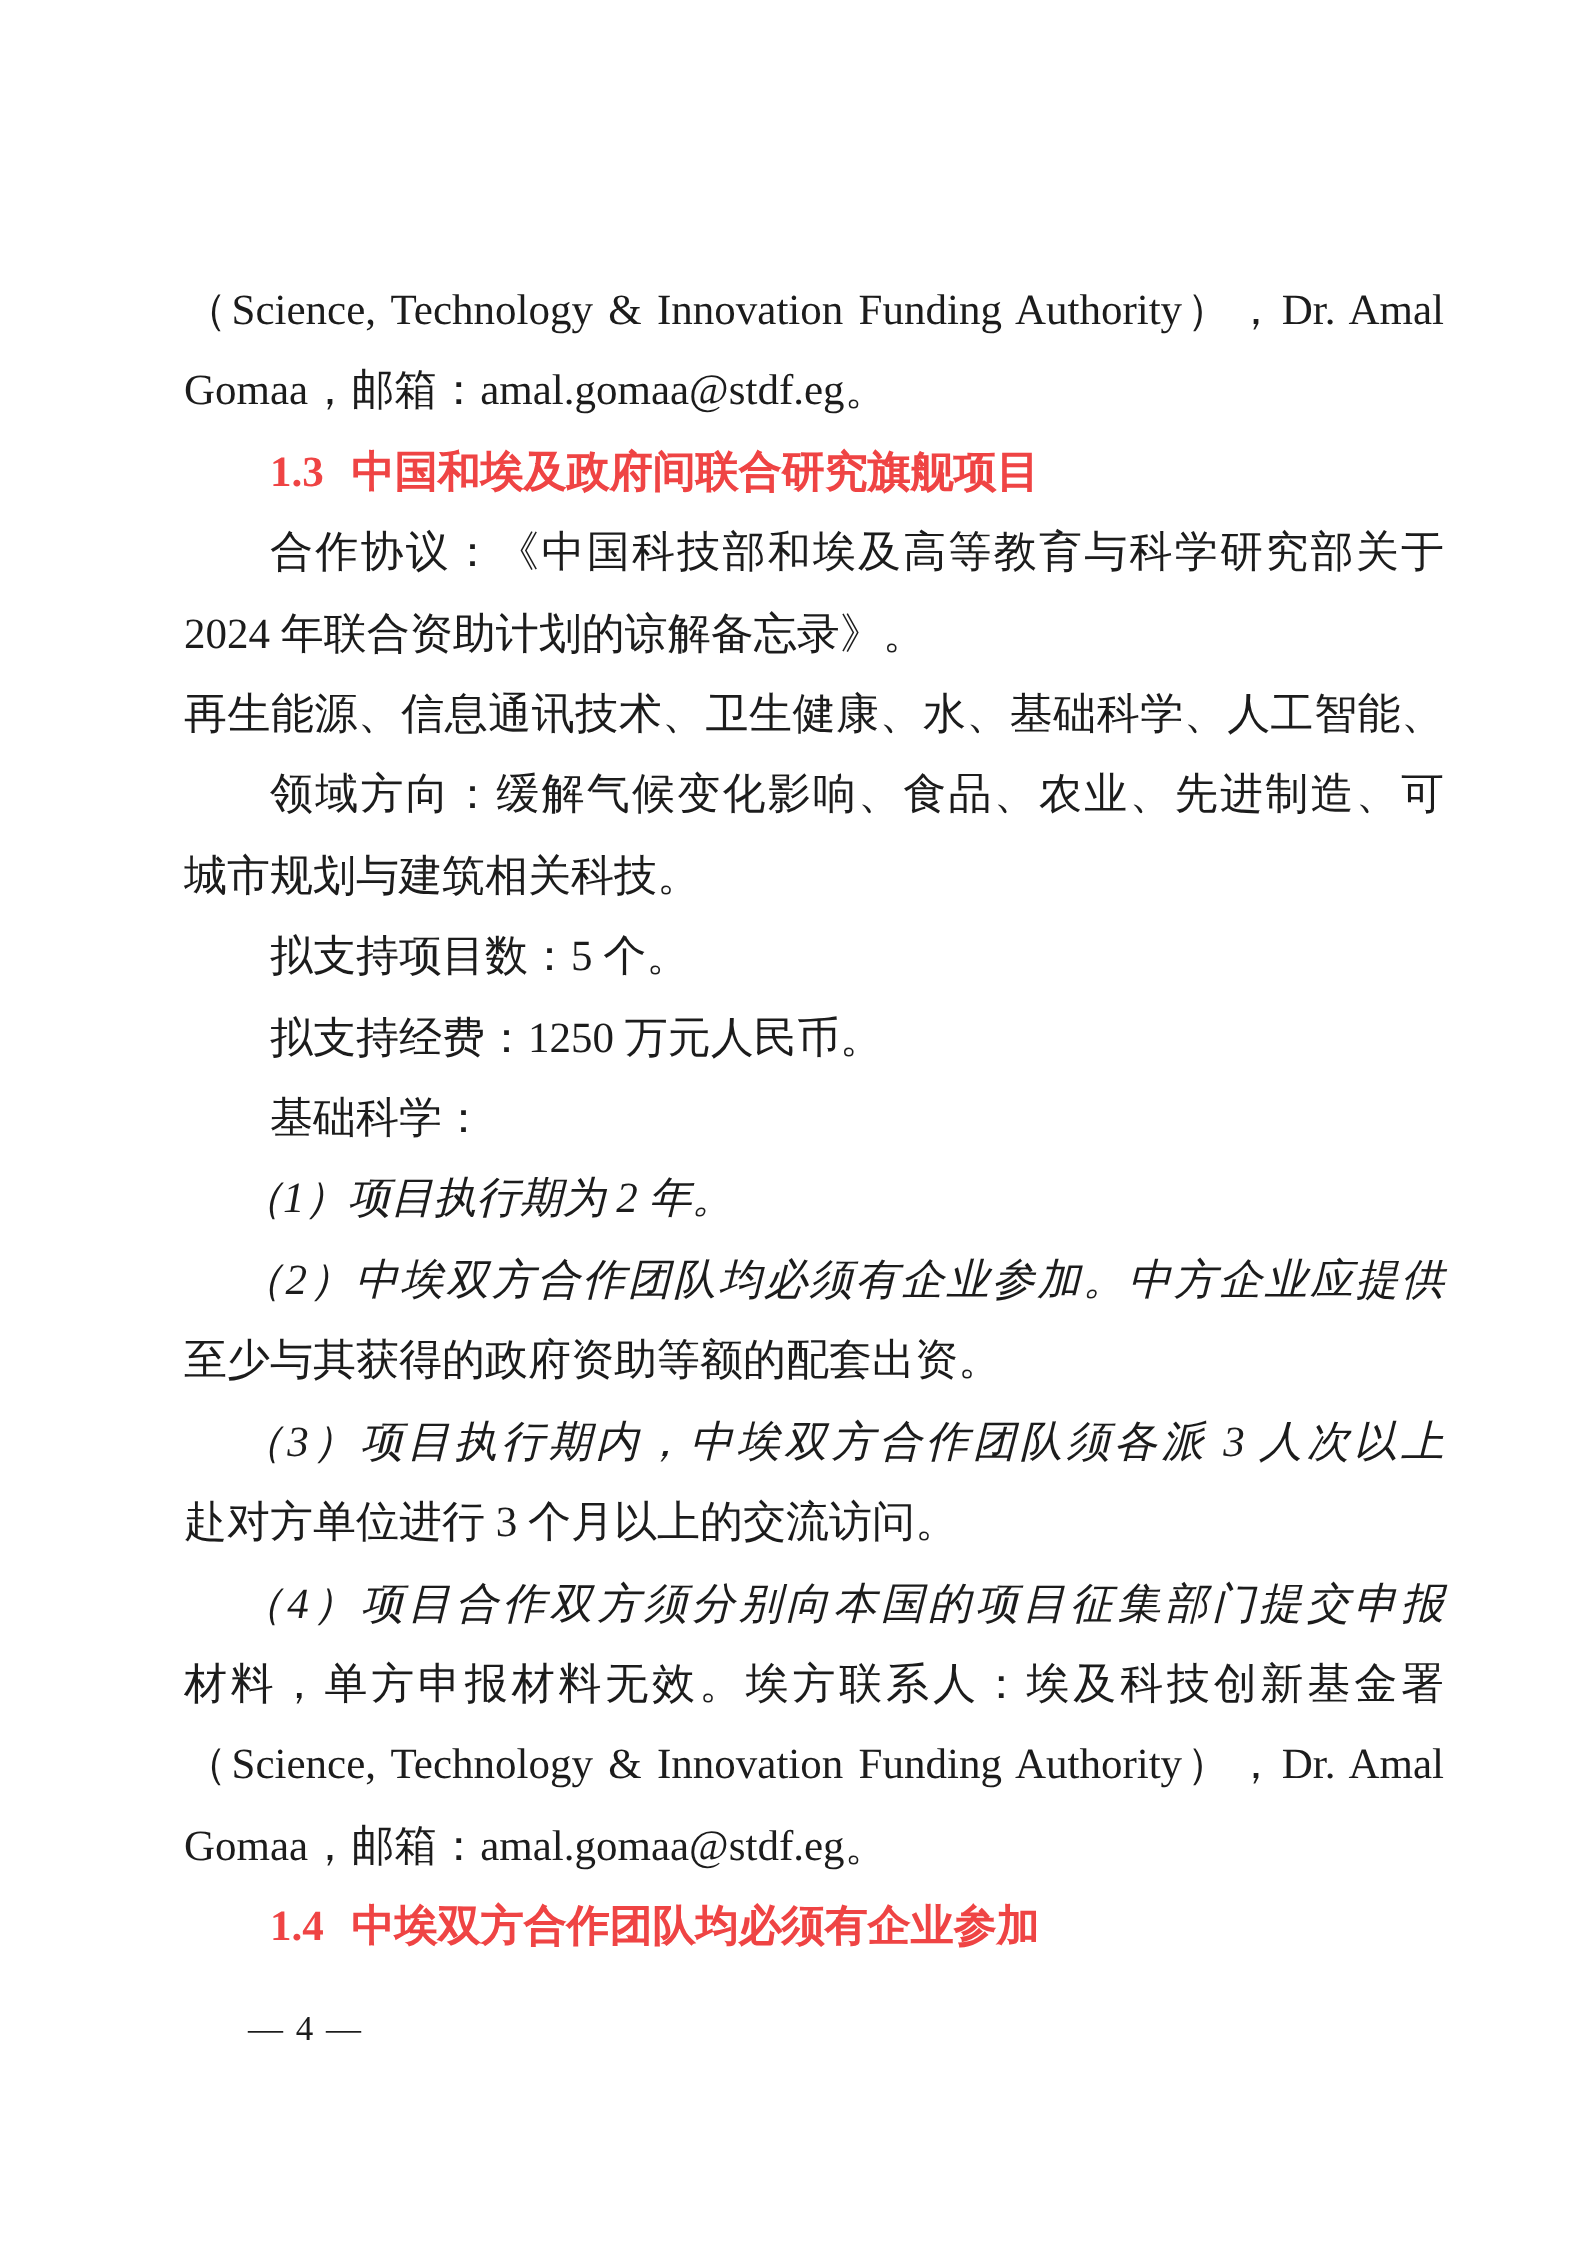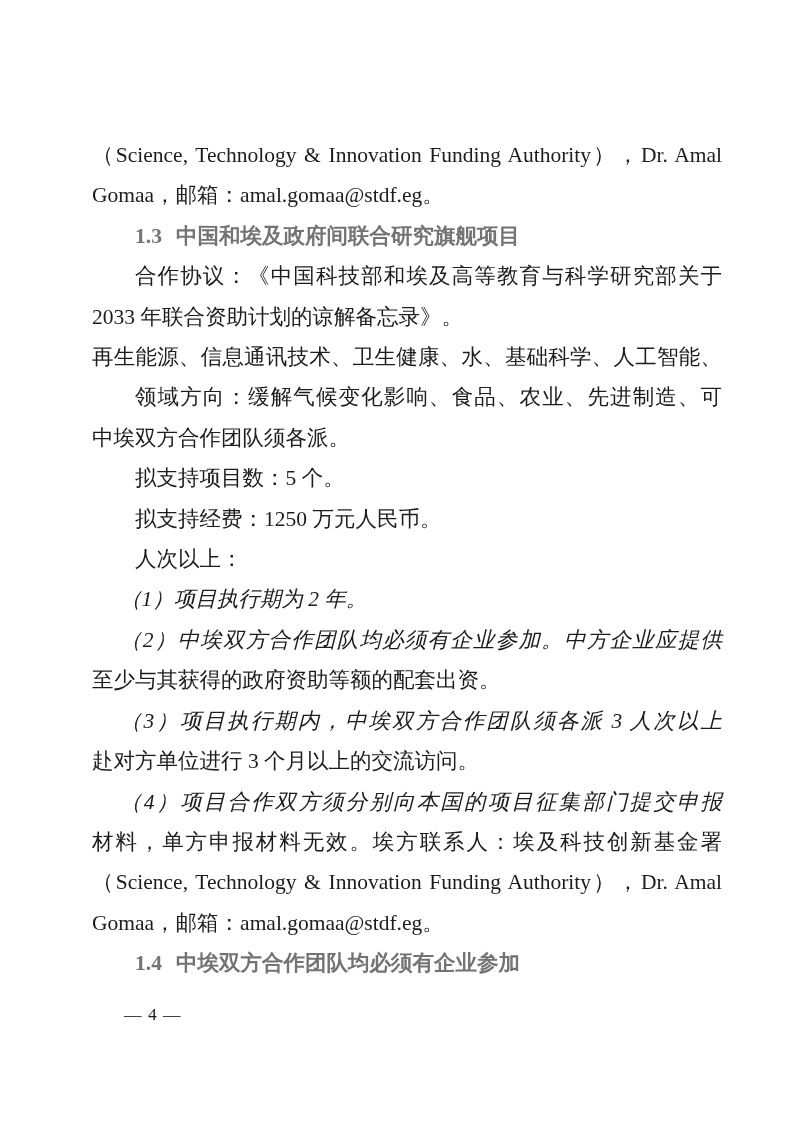--- a/index.html
+++ b/index.html
@@ -21,21 +21,21 @@
     line-height: 40.4px;
     text-align: left;
   }
   .ln { min-height: 40.4px; }
   
   .j  { text-align: justify; text-align-last: justify; }
   
   .ind  { padding-left: 43px; }
   
   .num  { padding-left: 28px; font-style: italic; }
-  .heading { font-weight: 700; color: #737373; padding-left: 43px; }
+  .heading { font-weight: 700; color: #ef4444; padding-left: 43px; }
   .heading .hnum { margin-right: 14px; }
   .pagenum {
     position: absolute;
     left: 124px;
     top: 1002px;
     font-size: 17.5px;
     line-height: 24px;
     color: #1c1c1c;
     letter-spacing: 1px;
   }
@@ -47,27 +47,27 @@
   <div class="doc">
 
     <div class="ln j">（Science, Technology &amp; Innovation Funding Authority），Dr. Amal</div>
     <div class="ln">Gomaa，邮箱：amal.gomaa@stdf.eg。</div>
 
     <div class="ln heading">
       <span class="hnum">1.3</span><span>中国和埃及政府间联合研究旗舰项目</span>
     </div>
 
     <div class="ln j ind">合作协议：《中国科技部和埃及高等教育与科学研究部关于</div>
-    <div class="ln">2033 年联合资助计划的谅解备忘录》。</div>
+    <div class="ln">2024 年联合资助计划的谅解备忘录》。</div>
     <div class="ln j">再生能源、信息通讯技术、卫生健康、水、基础科学、人工智能、</div>
     <div class="ln j ind">领域方向：缓解气候变化影响、食品、农业、先进制造、可</div>
-    <div class="ln">中埃双方合作团队须各派。</div>
+    <div class="ln">城市规划与建筑相关科技。</div>
     <div class="ln ind">拟支持项目数：5 个。</div>
     <div class="ln ind">拟支持经费：1250 万元人民币。</div>
-    <div class="ln ind">人次以上：</div>
+    <div class="ln ind">基础科学：</div>
     <div class="ln num">（1）项目执行期为 2 年。</div>
     <div class="ln j num">（2）中埃双方合作团队均必须有企业参加。中方企业应提供</div>
     <div class="ln">至少与其获得的政府资助等额的配套出资。</div>
     <div class="ln j num">（3）项目执行期内，中埃双方合作团队须各派 3 人次以上</div>
     <div class="ln">赴对方单位进行 3 个月以上的交流访问。</div>
     <div class="ln j num">（4）项目合作双方须分别向本国的项目征集部门提交申报</div>
     <div class="ln j">材料，单方申报材料无效。埃方联系人：埃及科技创新基金署</div>
     <div class="ln j">（Science, Technology &amp; Innovation Funding Authority），Dr. Amal</div>
     <div class="ln">Gomaa，邮箱：amal.gomaa@stdf.eg。</div>
 

